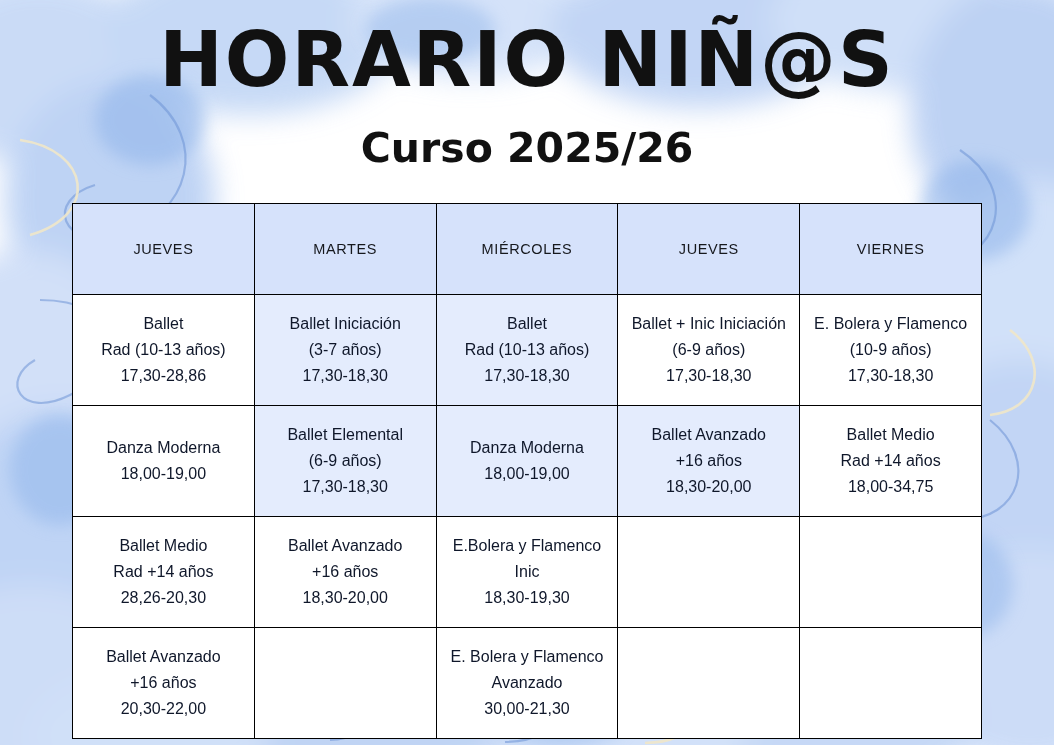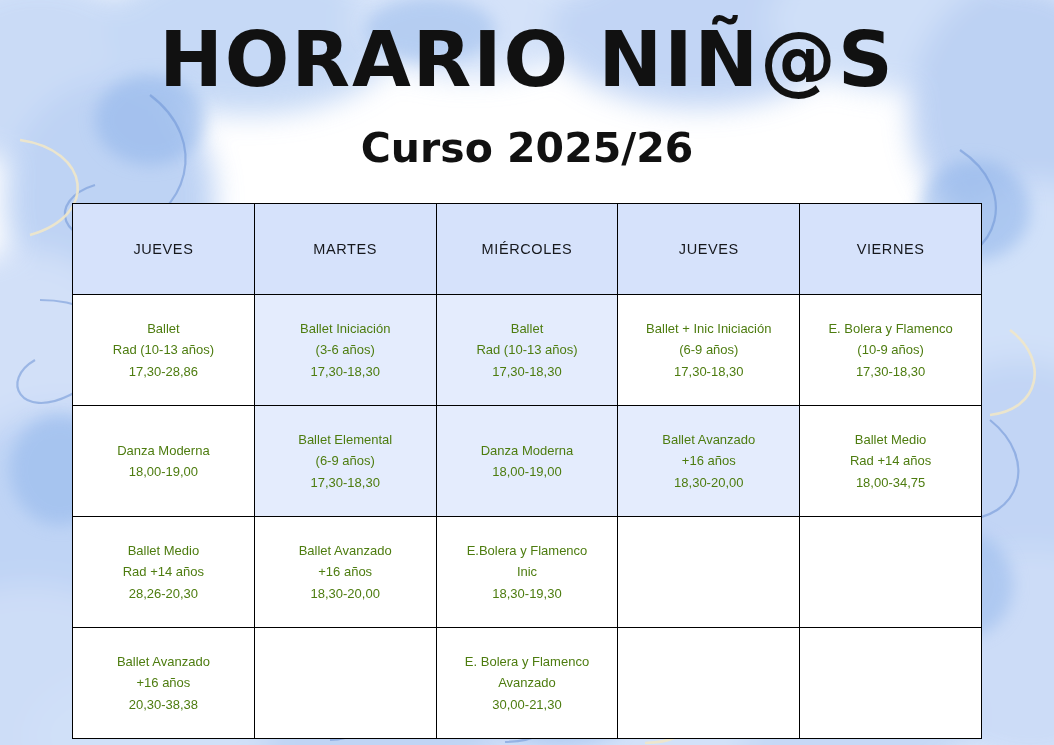--- a/index.html
+++ b/index.html
@@ -79,22 +79,22 @@
   #schedule thead th {
     background: #d6e2fb;
     height: 78px;
     font-size: 14.5px;
     font-weight: normal;
     letter-spacing: 0.6px;
     color: #16181d;
   }
   #schedule tbody td {
     height: 98px;
-    font-size: 13px;
-    color: #4d7c0f;
+    font-size: 16px;
+    color: #0f172a;
     line-height: 1.62;
   }
   #schedule tbody td.alt {
     background: #e4ecfd;
   }
   .cell-line {
     display: block;
     white-space: nowrap;
   }
   .cell-empty {
@@ -176,21 +176,21 @@
     </thead>
     <tbody>
       <tr>
         <td>
           <span class="cell-line">Ballet</span>
           <span class="cell-line">Rad (10-13 años)</span>
           <span class="cell-line">17,30-28,86</span>
         </td>
         <td class="alt">
           <span class="cell-line">Ballet Iniciación</span>
-          <span class="cell-line">(3-6 años)</span>
+          <span class="cell-line">(3-7 años)</span>
           <span class="cell-line">17,30-18,30</span>
         </td>
         <td class="alt">
           <span class="cell-line">Ballet</span>
           <span class="cell-line">Rad (10-13 años)</span>
           <span class="cell-line">17,30-18,30</span>
         </td>
         <td>
           <span class="cell-line">Ballet + Inic Iniciación</span>
           <span class="cell-line">(6-9 años)</span>
@@ -250,21 +250,21 @@
         </td>
         <td>
           <span class="cell-empty"></span>
         </td>
       </tr>
 
       <tr>
         <td>
           <span class="cell-line">Ballet Avanzado</span>
           <span class="cell-line">+16 años</span>
-          <span class="cell-line">20,30-38,38</span>
+          <span class="cell-line">20,30-22,00</span>
         </td>
         <td>
           <span class="cell-empty"></span>
         </td>
         <td>
           <span class="cell-line">E. Bolera y Flamenco</span>
           <span class="cell-line">Avanzado</span>
           <span class="cell-line">30,00-21,30</span>
         </td>
         <td>

